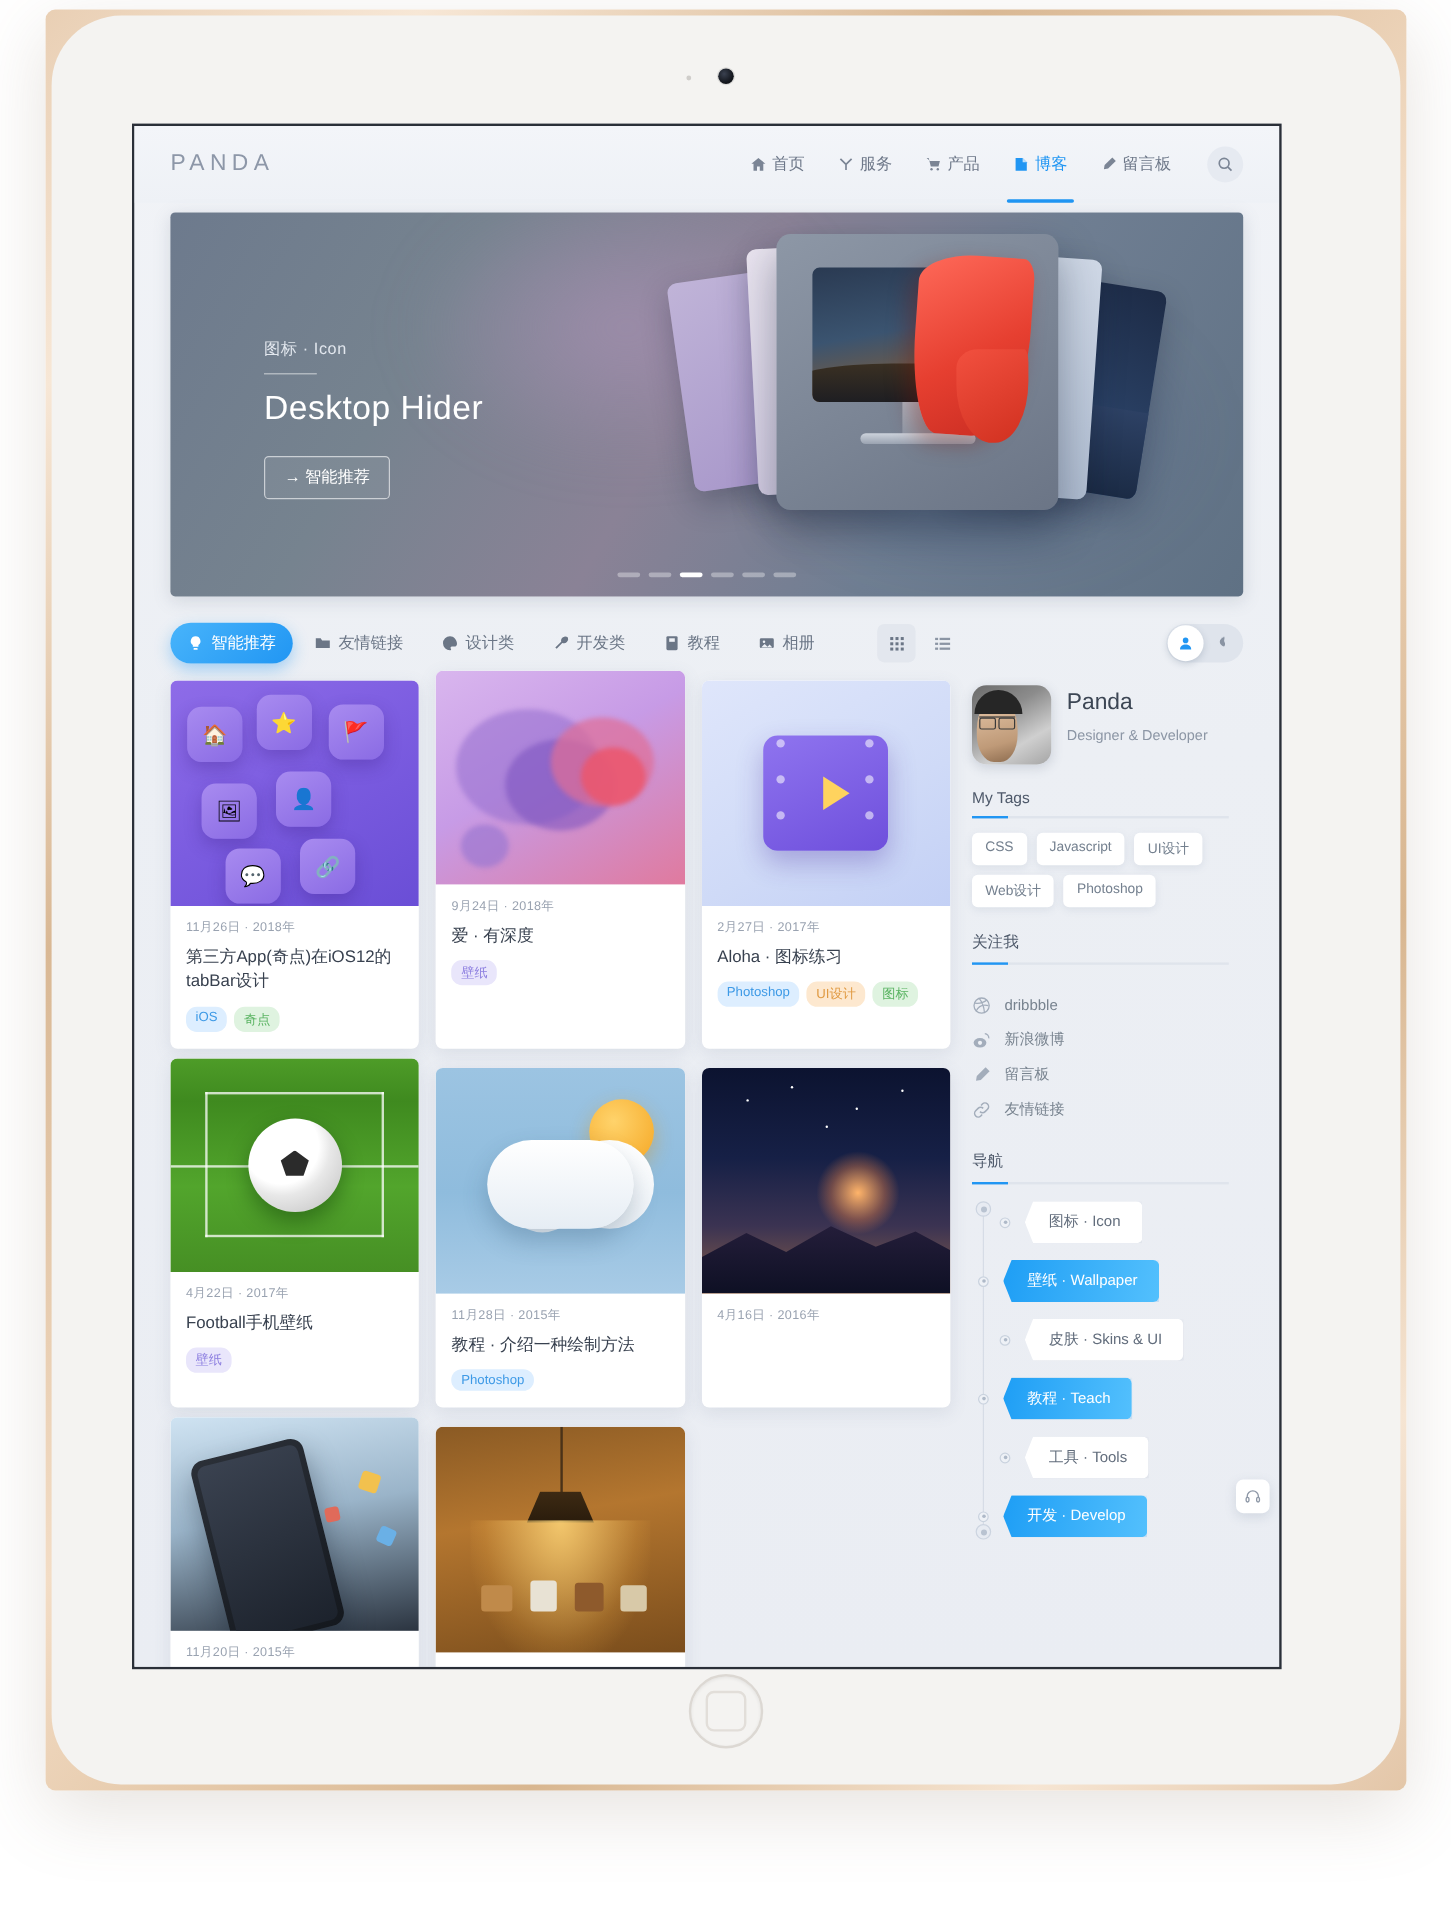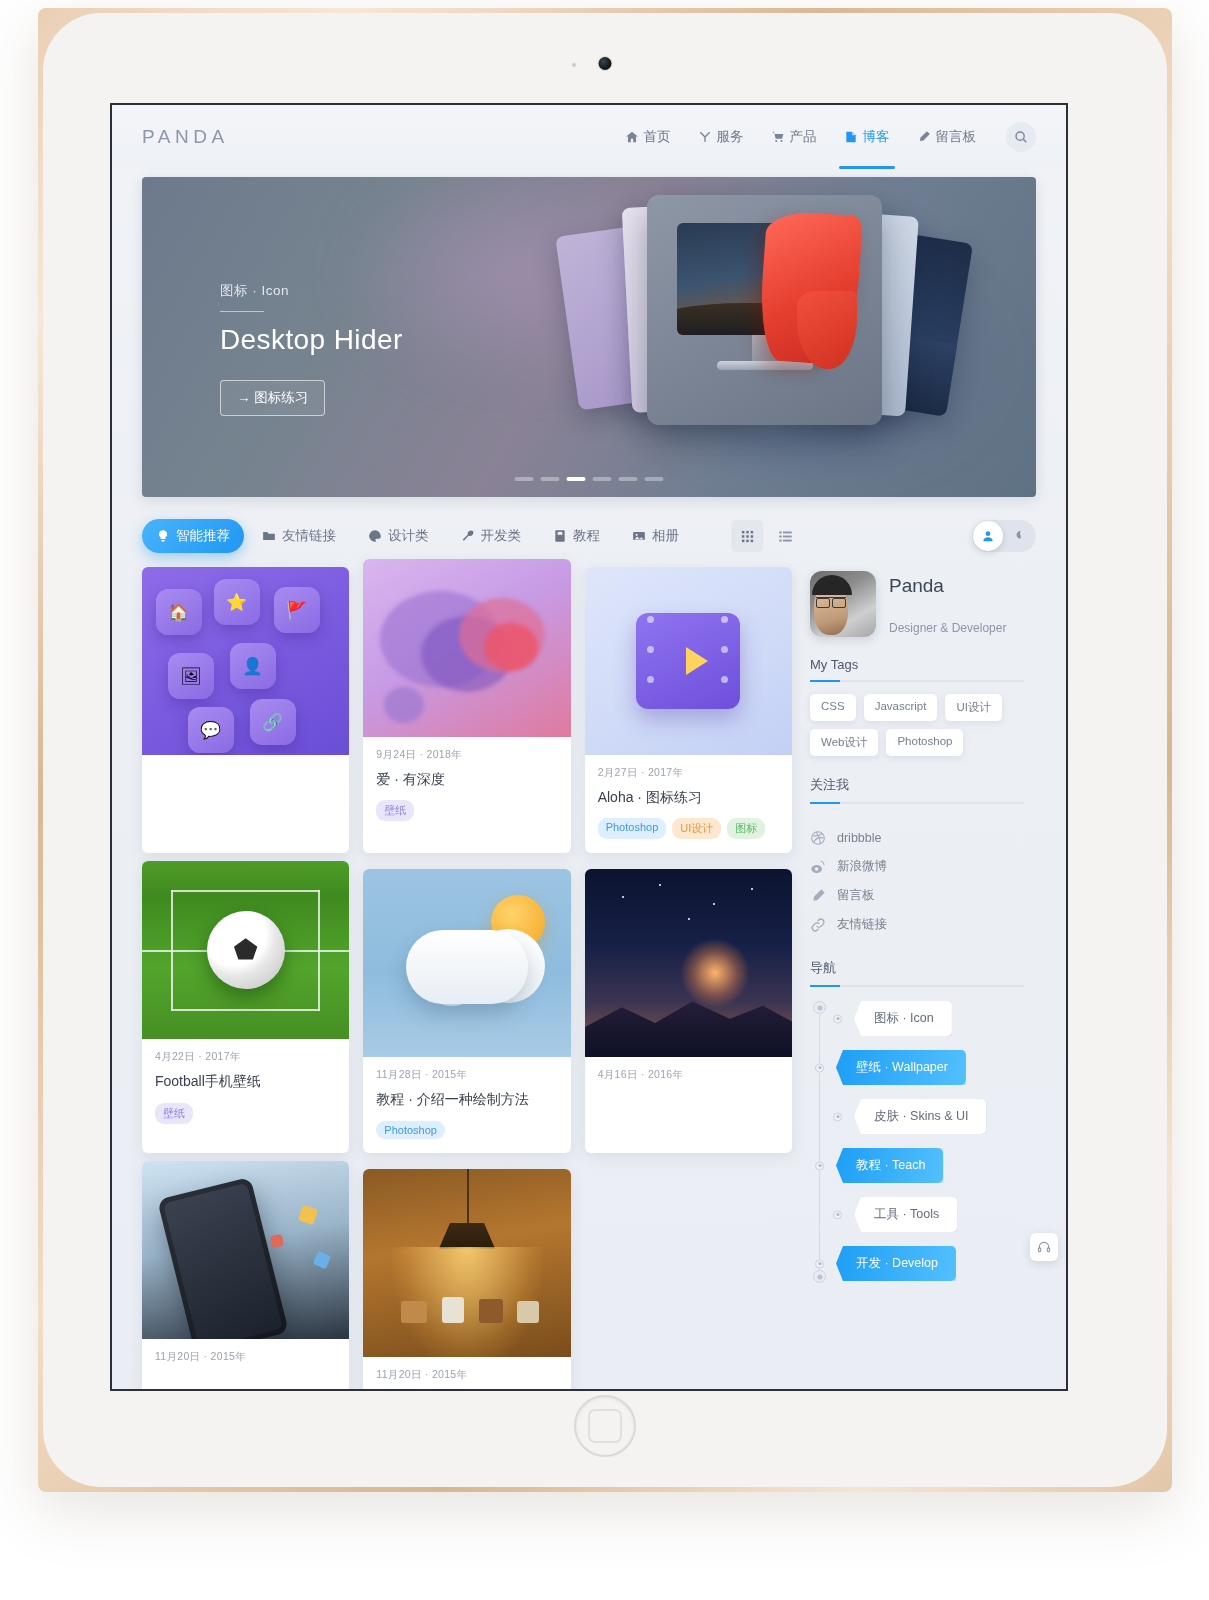--- a/index.html
+++ b/index.html
@@ -357,21 +357,21 @@
     border-top:1.6px solid #3a3a3a;
   }
   .avatar .glasses::before,.avatar .glasses::after{
     content:"";position:absolute;top:0;width:12px;height:8px;
     border:1.6px solid #3a3a3a;border-radius:2px;}
   .avatar .glasses::before{left:0;}
   .avatar .glasses::after{right:0;}
   .avatar .hair{position:absolute;left:2px;top:4px;width:40px;height:20px;
     border-radius:20px 20px 0 0;background:#262626;z-index:2;}
   .p-name { font-size: 19px; color: #3c4654; margin-top: 4px; }
-  .p-role { font-size: 12px; color: #8c96a5; line-height: 1.5; margin-top: 22px; }
+  .p-role { font-size: 12px; color: #8c96a5; line-height: 1.5; margin-top: 7px; }
 
   .sec { margin-top: 20px; }
   .sec-head { font-size: 13px; color: #4e596a; padding-bottom: 8px; }
   .sec-rule { height: 2px; background: #dfe4ec; position: relative; }
   .sec-rule::before {
     content:""; position:absolute; left:0; top:0; width: 30px; height: 2px;
     background: #2196f3;
   }
   .tag-list { display: flex; flex-wrap: wrap; gap: 8px; margin-top: 12px; }
   .ptag {
@@ -518,21 +518,21 @@
               <div class="mon-base"></div>
               <div class="cloth"></div>
               <div class="cloth2"></div>
             </div>
           </div>
 
           <div class="hero-txt">
             <div class="hero-kicker">图标 · Icon</div>
             <div class="hero-rule"></div>
             <div class="hero-title">Desktop Hider</div>
-            <div class="hero-btn">→ 图标练习</div>
+            <div class="hero-btn">→ 智能推荐</div>
           </div>
 
           <div class="hero-dots">
             <span class="hdot"></span>
             <span class="hdot"></span>
             <span class="hdot on"></span>
             <span class="hdot"></span>
             <span class="hdot"></span>
             <span class="hdot"></span>
           </div>
@@ -626,20 +626,28 @@
             <div class="card">
               <div class="thumb th1">
                 <div class="ico-tile" style="left:14px;top:22px;width:46px;height:46px;">🏠</div>
                 <div class="ico-tile" style="left:72px;top:12px;width:46px;height:46px;">⭐</div>
                 <div class="ico-tile" style="left:132px;top:20px;width:46px;height:46px;">🚩</div>
                 <div class="ico-tile" style="left:26px;top:86px;width:46px;height:46px;">🖼</div>
                 <div class="ico-tile" style="left:88px;top:76px;width:46px;height:46px;">👤</div>
                 <div class="ico-tile" style="left:46px;top:140px;width:46px;height:46px;">💬</div>
                 <div class="ico-tile" style="left:108px;top:132px;width:46px;height:46px;">🔗</div>
               </div>
+              <div class="card-body">
+                <div class="card-date">11月26日 · 2018年</div>
+                <div class="card-title">第三方App(奇点)在iOS12的tabBar设计</div>
+                <div class="tags">
+                  <span class="tag t-blue">iOS</span>
+                  <span class="tag t-green">奇点</span>
+                </div>
+              </div>
             </div>
 
             <div class="card tall">
               <div class="thumb th2" style="height:178px">
                 <div class="blob" style="left:8%;top:18%;width:120px;height:96px;background:rgba(148,110,206,.55);"></div>
                 <div class="blob" style="left:28%;top:32%;width:92px;height:76px;background:rgba(120,80,190,.55);"></div>
                 <div class="blob" style="left:46%;top:22%;width:86px;height:74px;background:rgba(224,110,150,.7);"></div>
                 <div class="blob" style="left:58%;top:36%;width:54px;height:48px;background:rgba(235,86,108,.85);"></div>
                 <div class="blob" style="left:10%;top:72%;width:40px;height:36px;background:rgba(155,120,210,.7);"></div>
               </div>

